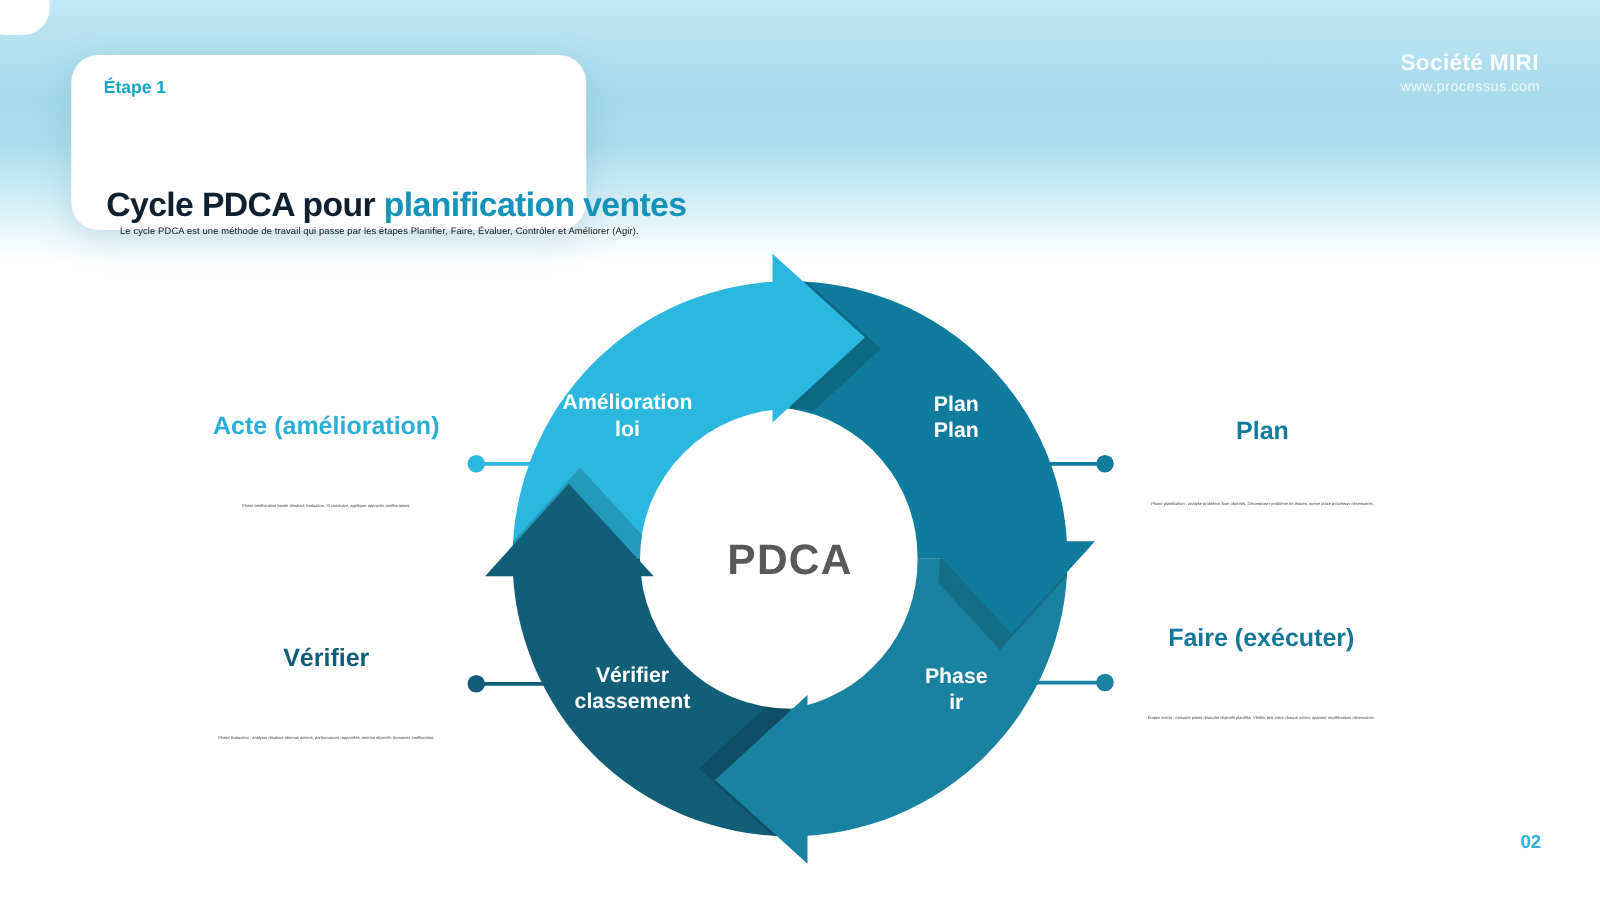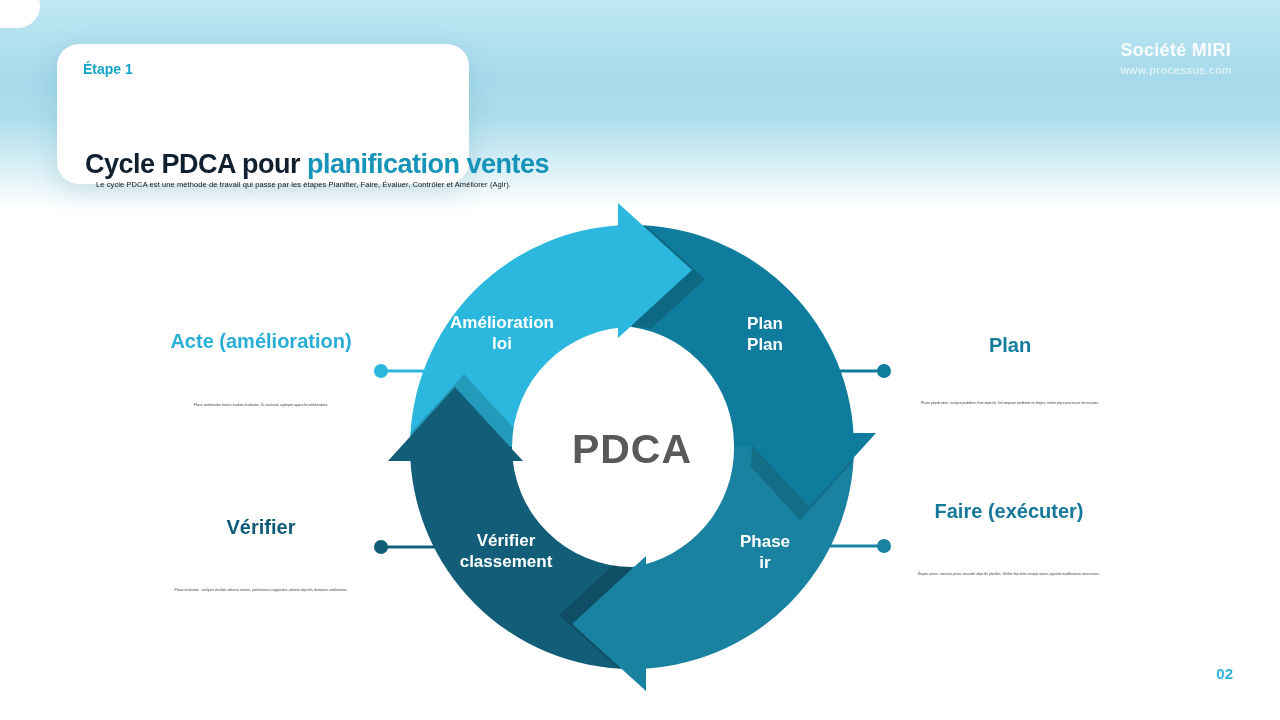--- a/index.html
+++ b/index.html
@@ -20,21 +20,21 @@
   .subtitle{position:absolute;left:28px;top:136px;margin:0;font-size:7.5px;color:#151515;letter-spacing:.1px;white-space:nowrap;padding-left:11px;}
   
   .brand{position:absolute;right:48px;top:40px;text-align:left;color:#fff;}
   .brand-name{font-size:18px;font-weight:bold;opacity:.92;letter-spacing:.3px;}
   .brand-url{font-size:11.5px;opacity:.78;margin-top:3px;letter-spacing:.4px;}
   
   .diagram-svg{position:absolute;left:0;top:0;width:1280px;height:720px;}
   .ring-label{position:absolute;transform:translate(-50%,-50%);color:#fff;font-weight:bold;
     font-size:17px;line-height:1.26;text-align:center;white-space:pre-line;}
   .pdca{position:absolute;left:632px;top:449px;transform:translate(-50%,-50%);
-    font-size:41px;font-weight:bold;color:#58595B;letter-spacing:1px;}
+    font-size:34px;font-weight:bold;color:#58595B;letter-spacing:1px;}
   
   .callout-title{position:absolute;transform:translateX(-50%);font-weight:bold;font-size:20px;white-space:nowrap;}
   .callout-desc{position:absolute;transform:translateX(-50%) scale(0.4);transform-origin:center top;
     font-size:8px;white-space:nowrap;color:#3f3f3f;}
   .c-cyan{color:#29AFD6;text-align:right;}
   .c-plan{color:#117C9C;}
   .c-check{color:#0E5C77;}
   .c-do{color:#15789A;}
   .page-num{position:absolute;right:47px;top:665px;font-size:15px;font-weight:bold;color:#2FB3D9;}
 </style>

